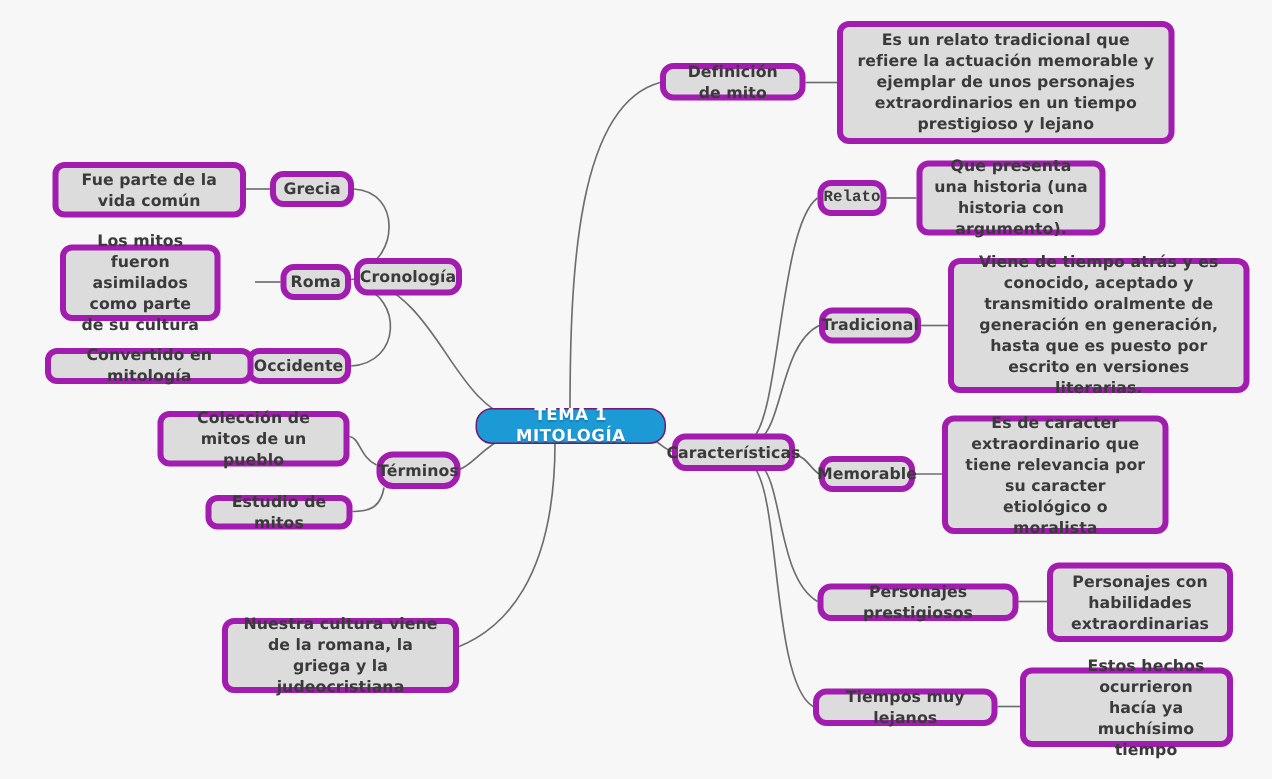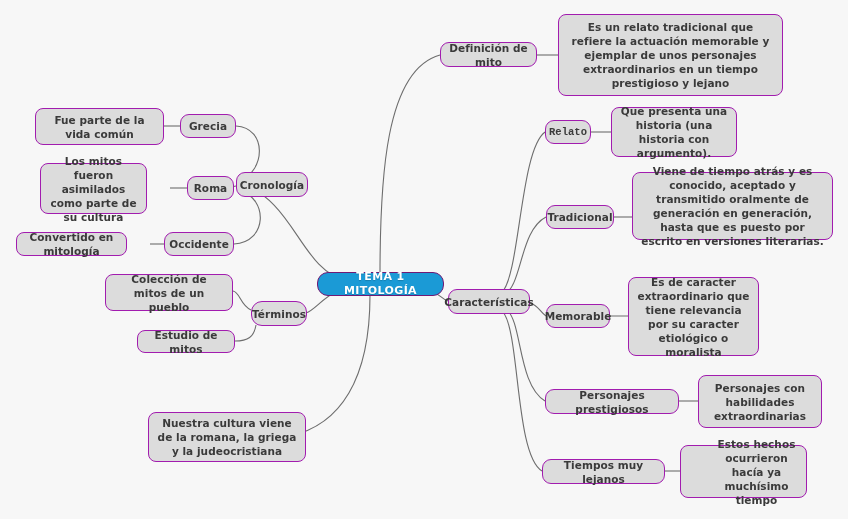--- a/index.html
+++ b/index.html
@@ -22,21 +22,21 @@
     left: 0;
     top: 0;
     width: 848px;
     height: 519px;
     pointer-events: none;
   }
   .node {
     position: absolute;
     box-sizing: border-box;
     background: #dcdcdc;
-    border: 1px solid #a21caf;
+    border: 4px solid #a21caf;
     border-radius: 7px;
     color: #3a3a3a;
     font-size: 10.5px;
     font-weight: bold;
     line-height: 14px;
     display: flex;
     align-items: center;
     justify-content: center;
     text-align: center;
     padding: 4px 7px;
@@ -121,42 +121,42 @@
   <div class="node pill" style="left:545px; top:120px; width:46px; height:24px;font-family:Liberation Mono, monospace;">
     <span>Relato</span>
   </div>
   <div class="node leafbox" style="left:611px; top:107px; width:126px; height:50px;">
     <span>Que presenta una historia (una historia con argumento).</span>
   </div>
 
   <div class="node pill" style="left:546px; top:205px; width:68px; height:24px;">
     <span>Tradicional</span>
   </div>
-  <div class="node leafbox" style="left:632px; top:172px; width:201px; height:68px;">
+  <div class="node leafbox" style="left:632px; top:172px; width:201px; height:90px;">
     <span>Viene de tiempo atrás y es conocido, aceptado y transmitido oralmente de generación en generación, hasta que es puesto por escrito en versiones literarias.</span>
   </div>
 
   <div class="node pill" style="left:546px; top:304px; width:64px; height:24px;">
     <span>Memorable</span>
   </div>
-  <div class="node leafbox" style="left:628px; top:277px; width:131px; height:79px;">
+  <div class="node leafbox" style="left:628px; top:277px; width:151px; height:79px;">
     <span>Es de caracter extraordinario que tiene relevancia por su caracter etiológico o moralista</span>
   </div>
 
   <div class="node pill" style="left:545px; top:389px; width:134px; height:25px;">
     <span>Personajes prestigiosos</span>
   </div>
   <div class="node leafbox" style="left:698px; top:375px; width:124px; height:53px;">
     <span>Personajes con habilidades extraordinarias</span>
   </div>
 
   <div class="node pill" style="left:542px; top:459px; width:123px; height:25px;">
     <span>Tiempos muy lejanos</span>
   </div>
-  <div class="node leafbox" style="left:680px; top:445px; width:127px; height:53px;padding-left:33px;">
+  <div class="node leafbox" style="left:680px; top:445px; width:142px; height:53px;padding-left:33px;">
     <span>Estos hechos ocurrieron hacía ya muchísimo tiempo</span>
   </div>
 
   <div class="node pill" style="left:236px; top:172px; width:72px; height:25px;">
     <span>Cronología</span>
   </div>
 
   <div class="node pill" style="left:180px; top:114px; width:56px; height:24px;">
     <span>Grecia</span>
   </div>
@@ -167,21 +167,21 @@
   <div class="node pill" style="left:187px; top:176px; width:47px; height:24px;">
     <span>Roma</span>
   </div>
   <div class="node leafbox" style="left:40px; top:163px; width:107px; height:51px;">
     <span>Los mitos fueron asimilados como parte de su cultura</span>
   </div>
 
   <div class="node pill" style="left:164px; top:232px; width:70px; height:24px;">
     <span>Occidente</span>
   </div>
-  <div class="node leafbox" style="left:16px; top:232px; width:111px; height:24px;">
+  <div class="node leafbox" style="left:30px; top:232px; width:139px; height:24px;">
     <span>Convertido en mitología</span>
   </div>
 
   <div class="node pill" style="left:251px; top:301px; width:56px; height:25px;border-radius:11px;">
     <span>Términos</span>
   </div>
   <div class="node leafbox" style="left:105px; top:274px; width:128px; height:37px;">
     <span>Colección de mitos de un pueblo</span>
   </div>
   <div class="node leafbox" style="left:137px; top:330px; width:98px; height:23px;">

